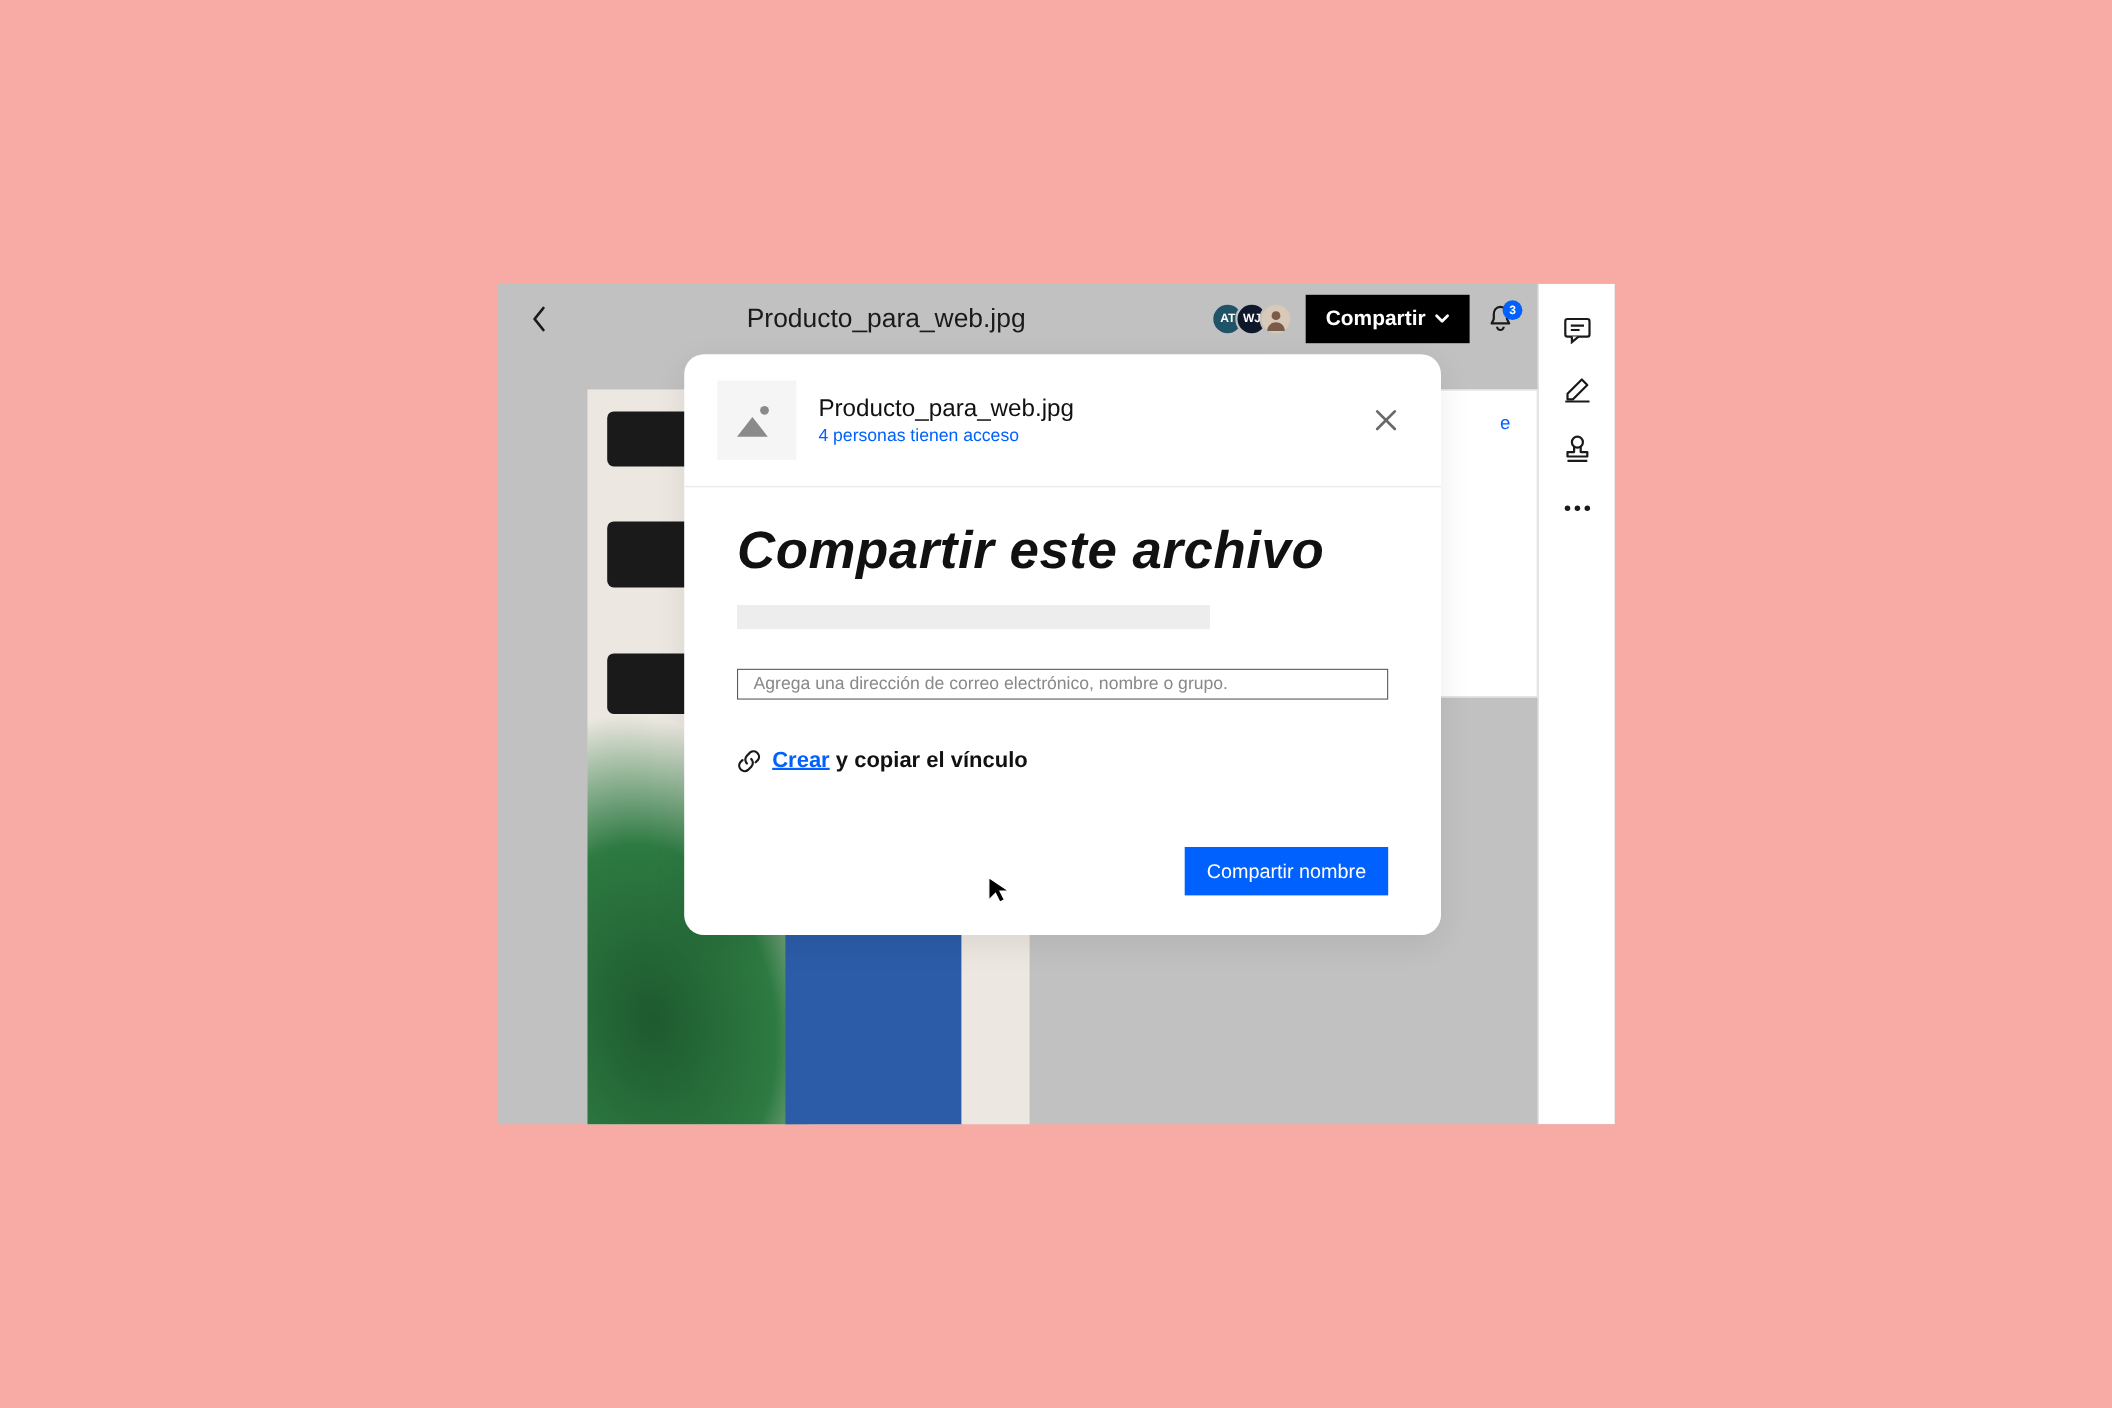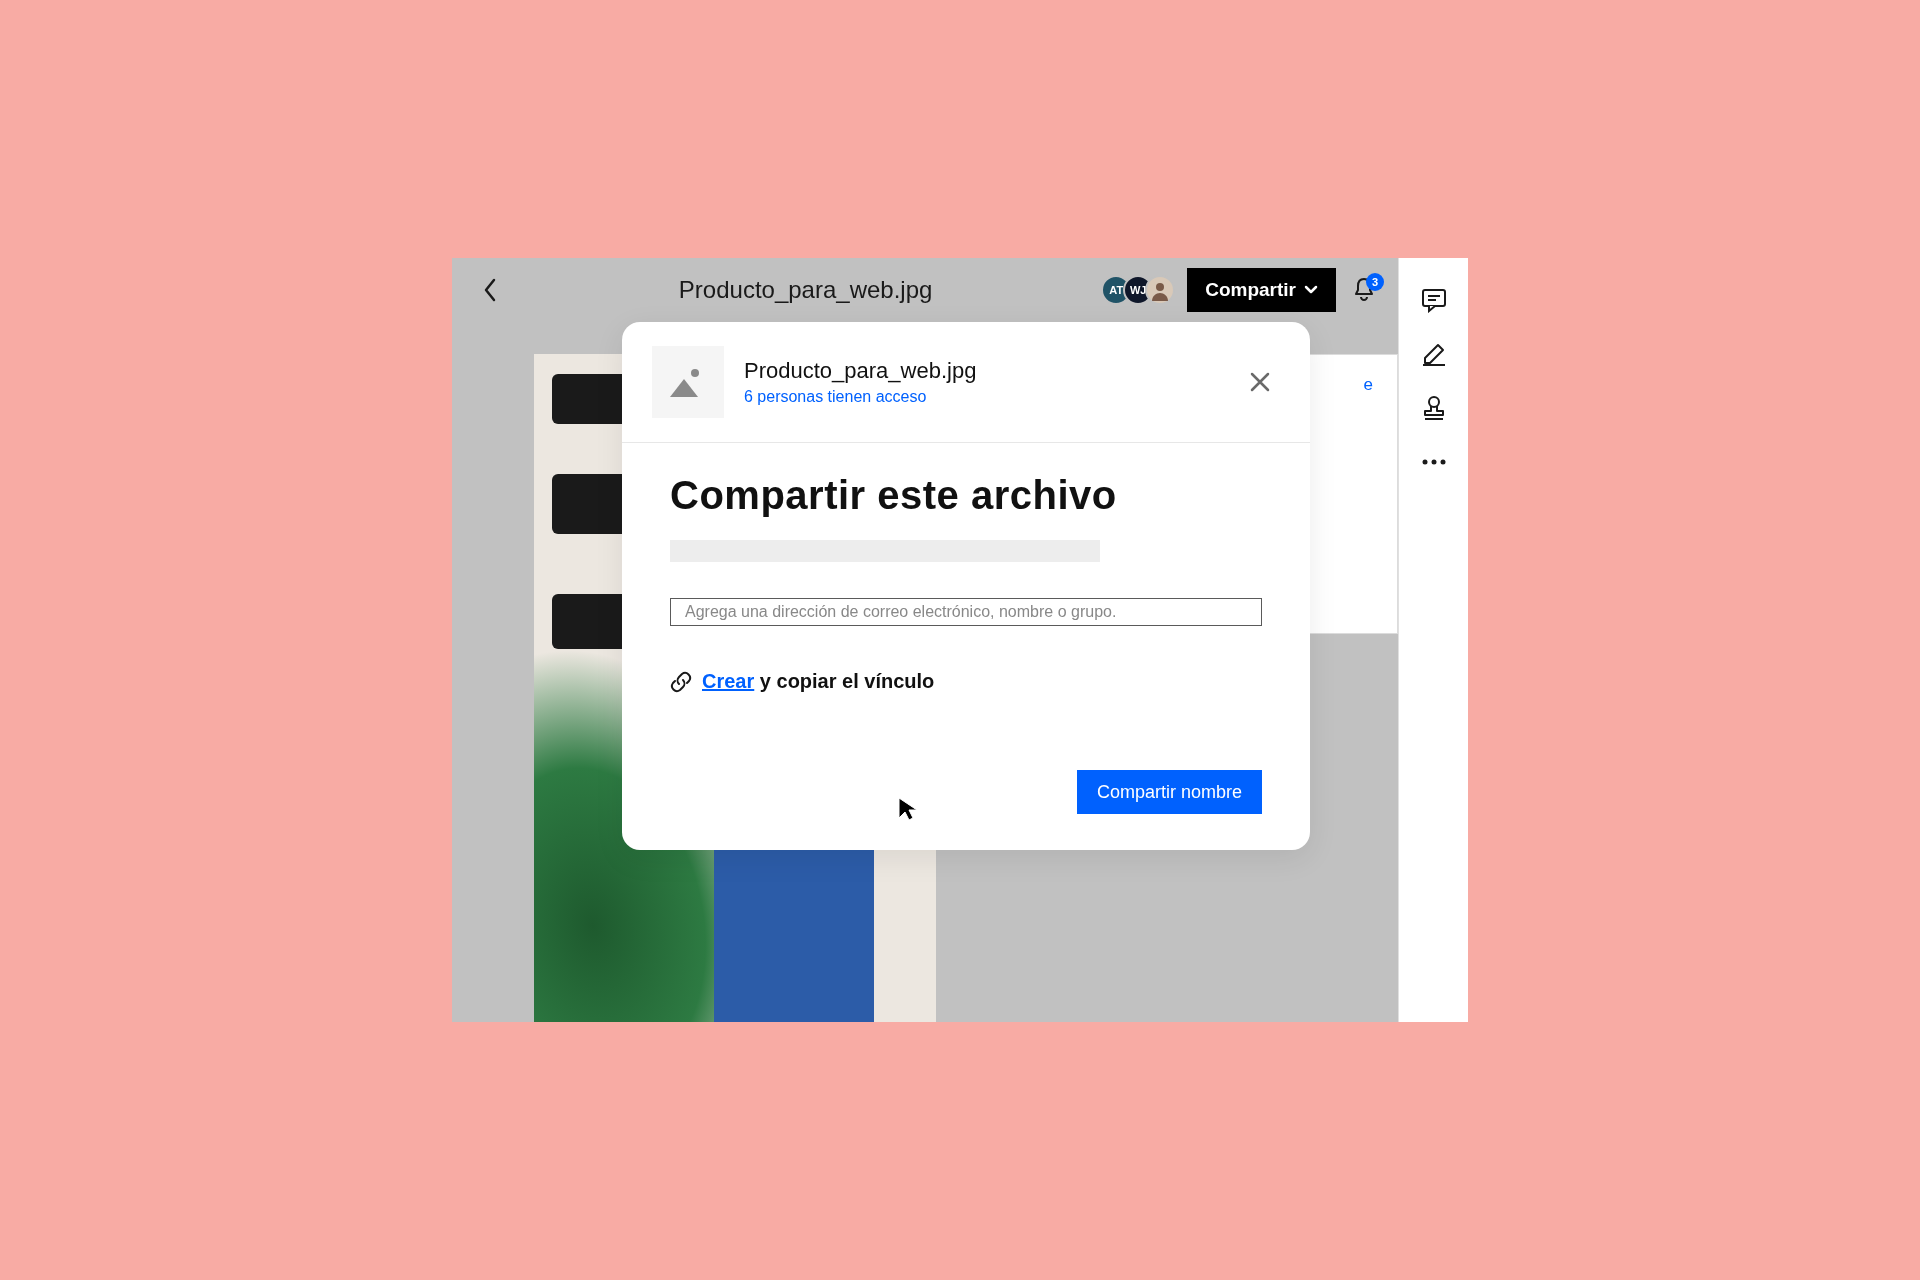--- a/index.html
+++ b/index.html
@@ -127,22 +127,22 @@
   .modal-filename{ font-size:22px; font-weight:500; color:#111; }
   .access-link{ font-size:16px; color:#0061fe; margin-top:4px; display:inline-block; cursor:pointer; }
   .close-btn{
     margin-left:auto; width:40px; height:40px;
     display:flex; align-items:center; justify-content:center;
     cursor:pointer;
   }
 
   .modal-body{ padding:30px 48px 0 48px; }
   .share-heading{
-    font-size:40px; font-weight:600; letter-spacing:0.5px;
-    color:#111; font-family:"Arial Black","Helvetica Neue",sans-serif;
+    font-size:48px; font-weight:600; letter-spacing:0.5px;
+    color:#111; font-family:"Arial Black","Helvetica Neue",sans-serif;font-style:italic;
   }
   .grey-bar{
     margin-top:22px; width:430px; height:22px; background:#ededed;
   }
   .email-input{
     margin-top:36px; width:100%; height:28px;
     border:1px solid #5a5a5a; padding:0 14px;
     font-size:16px; color:#555; background:#fff;
   }
   .email-input::placeholder{color:#888;}
@@ -256,21 +256,21 @@
   <div class="modal">
     <div class="modal-header">
       <div class="thumb">
         <svg width="40" height="34" viewBox="0 0 40 34">
             <circle cx="27" cy="8" r="4" fill="#8a8a8a"></circle>
             <path d="M2 32 L16 14 L30 32 Z" fill="#8a8a8a"></path>
           </svg>
       </div>
       <div>
         <div class="modal-filename">Producto_para_web.jpg</div>
-        <span class="access-link">6 personas tienen acceso</span>
+        <span class="access-link">4 personas tienen acceso</span>
       </div>
       <div class="close-btn">
         <svg width="22" height="22" viewBox="0 0 22 22">
             <path d="M3 3 L19 19 M19 3 L3 19" stroke="#6a6a6a" stroke-width="2.5" stroke-linecap="round"></path>
           </svg>
       </div>
     </div>
 
     <div class="modal-body">
       <div class="share-heading">Compartir este archivo</div>

